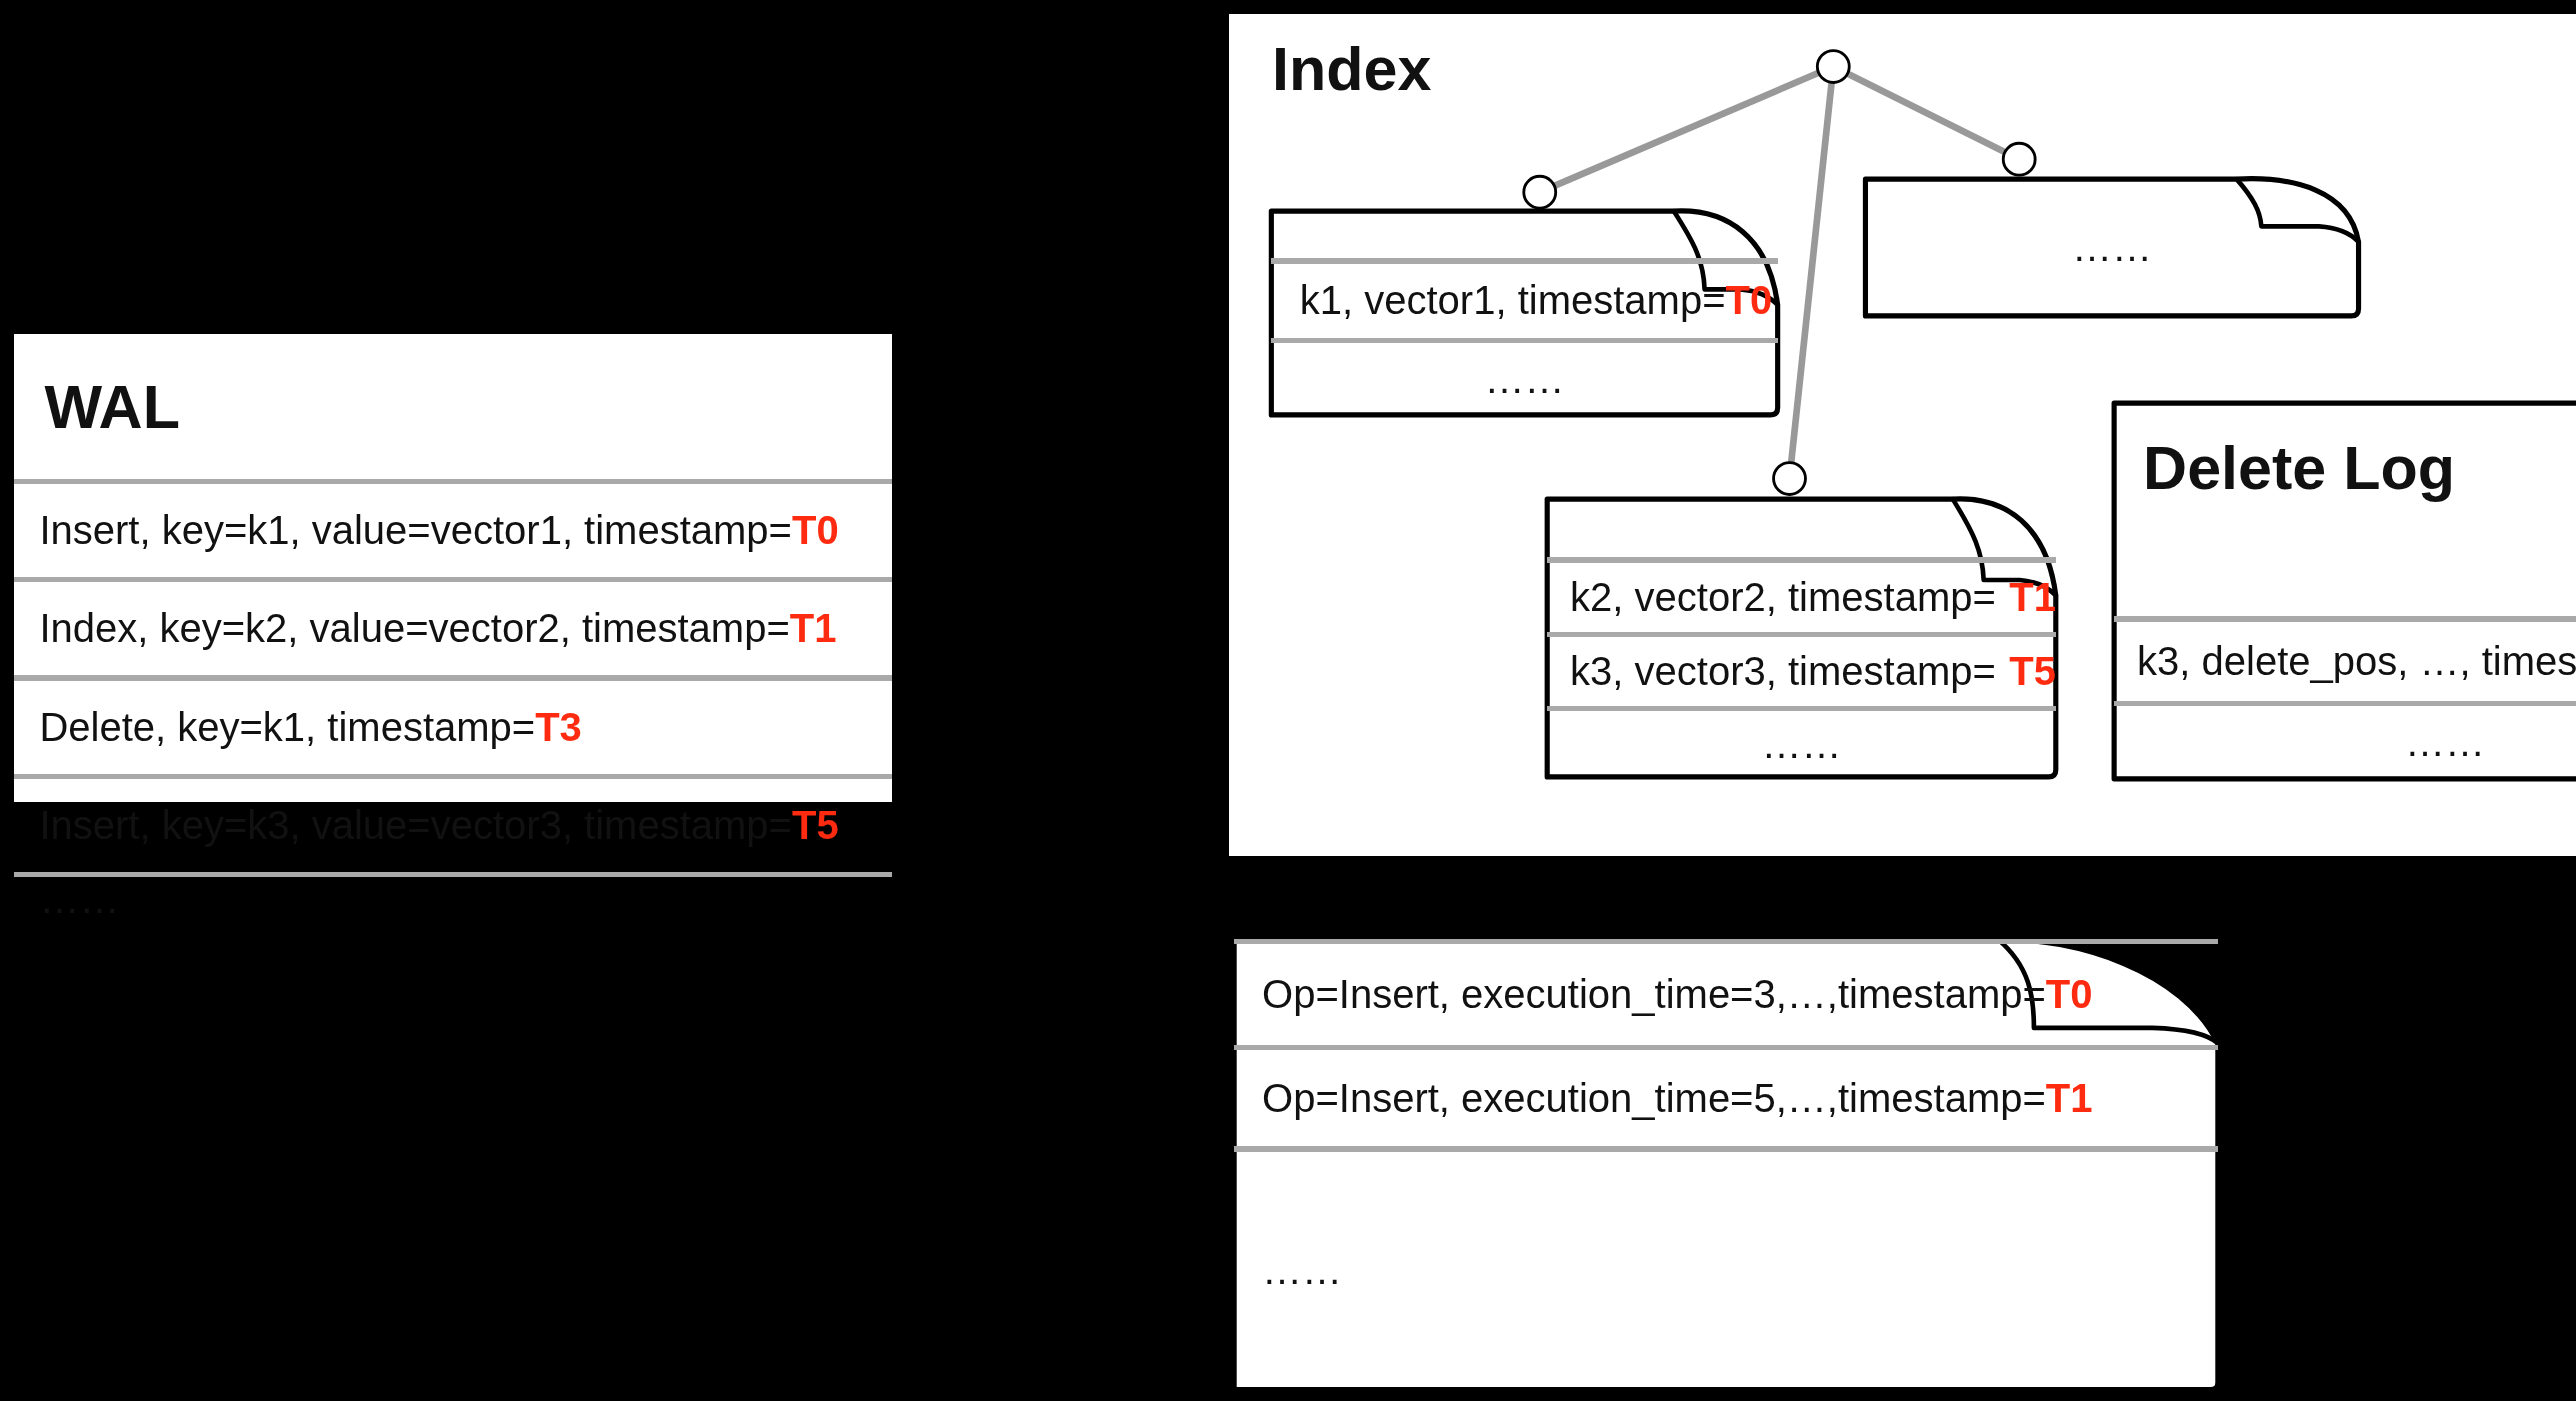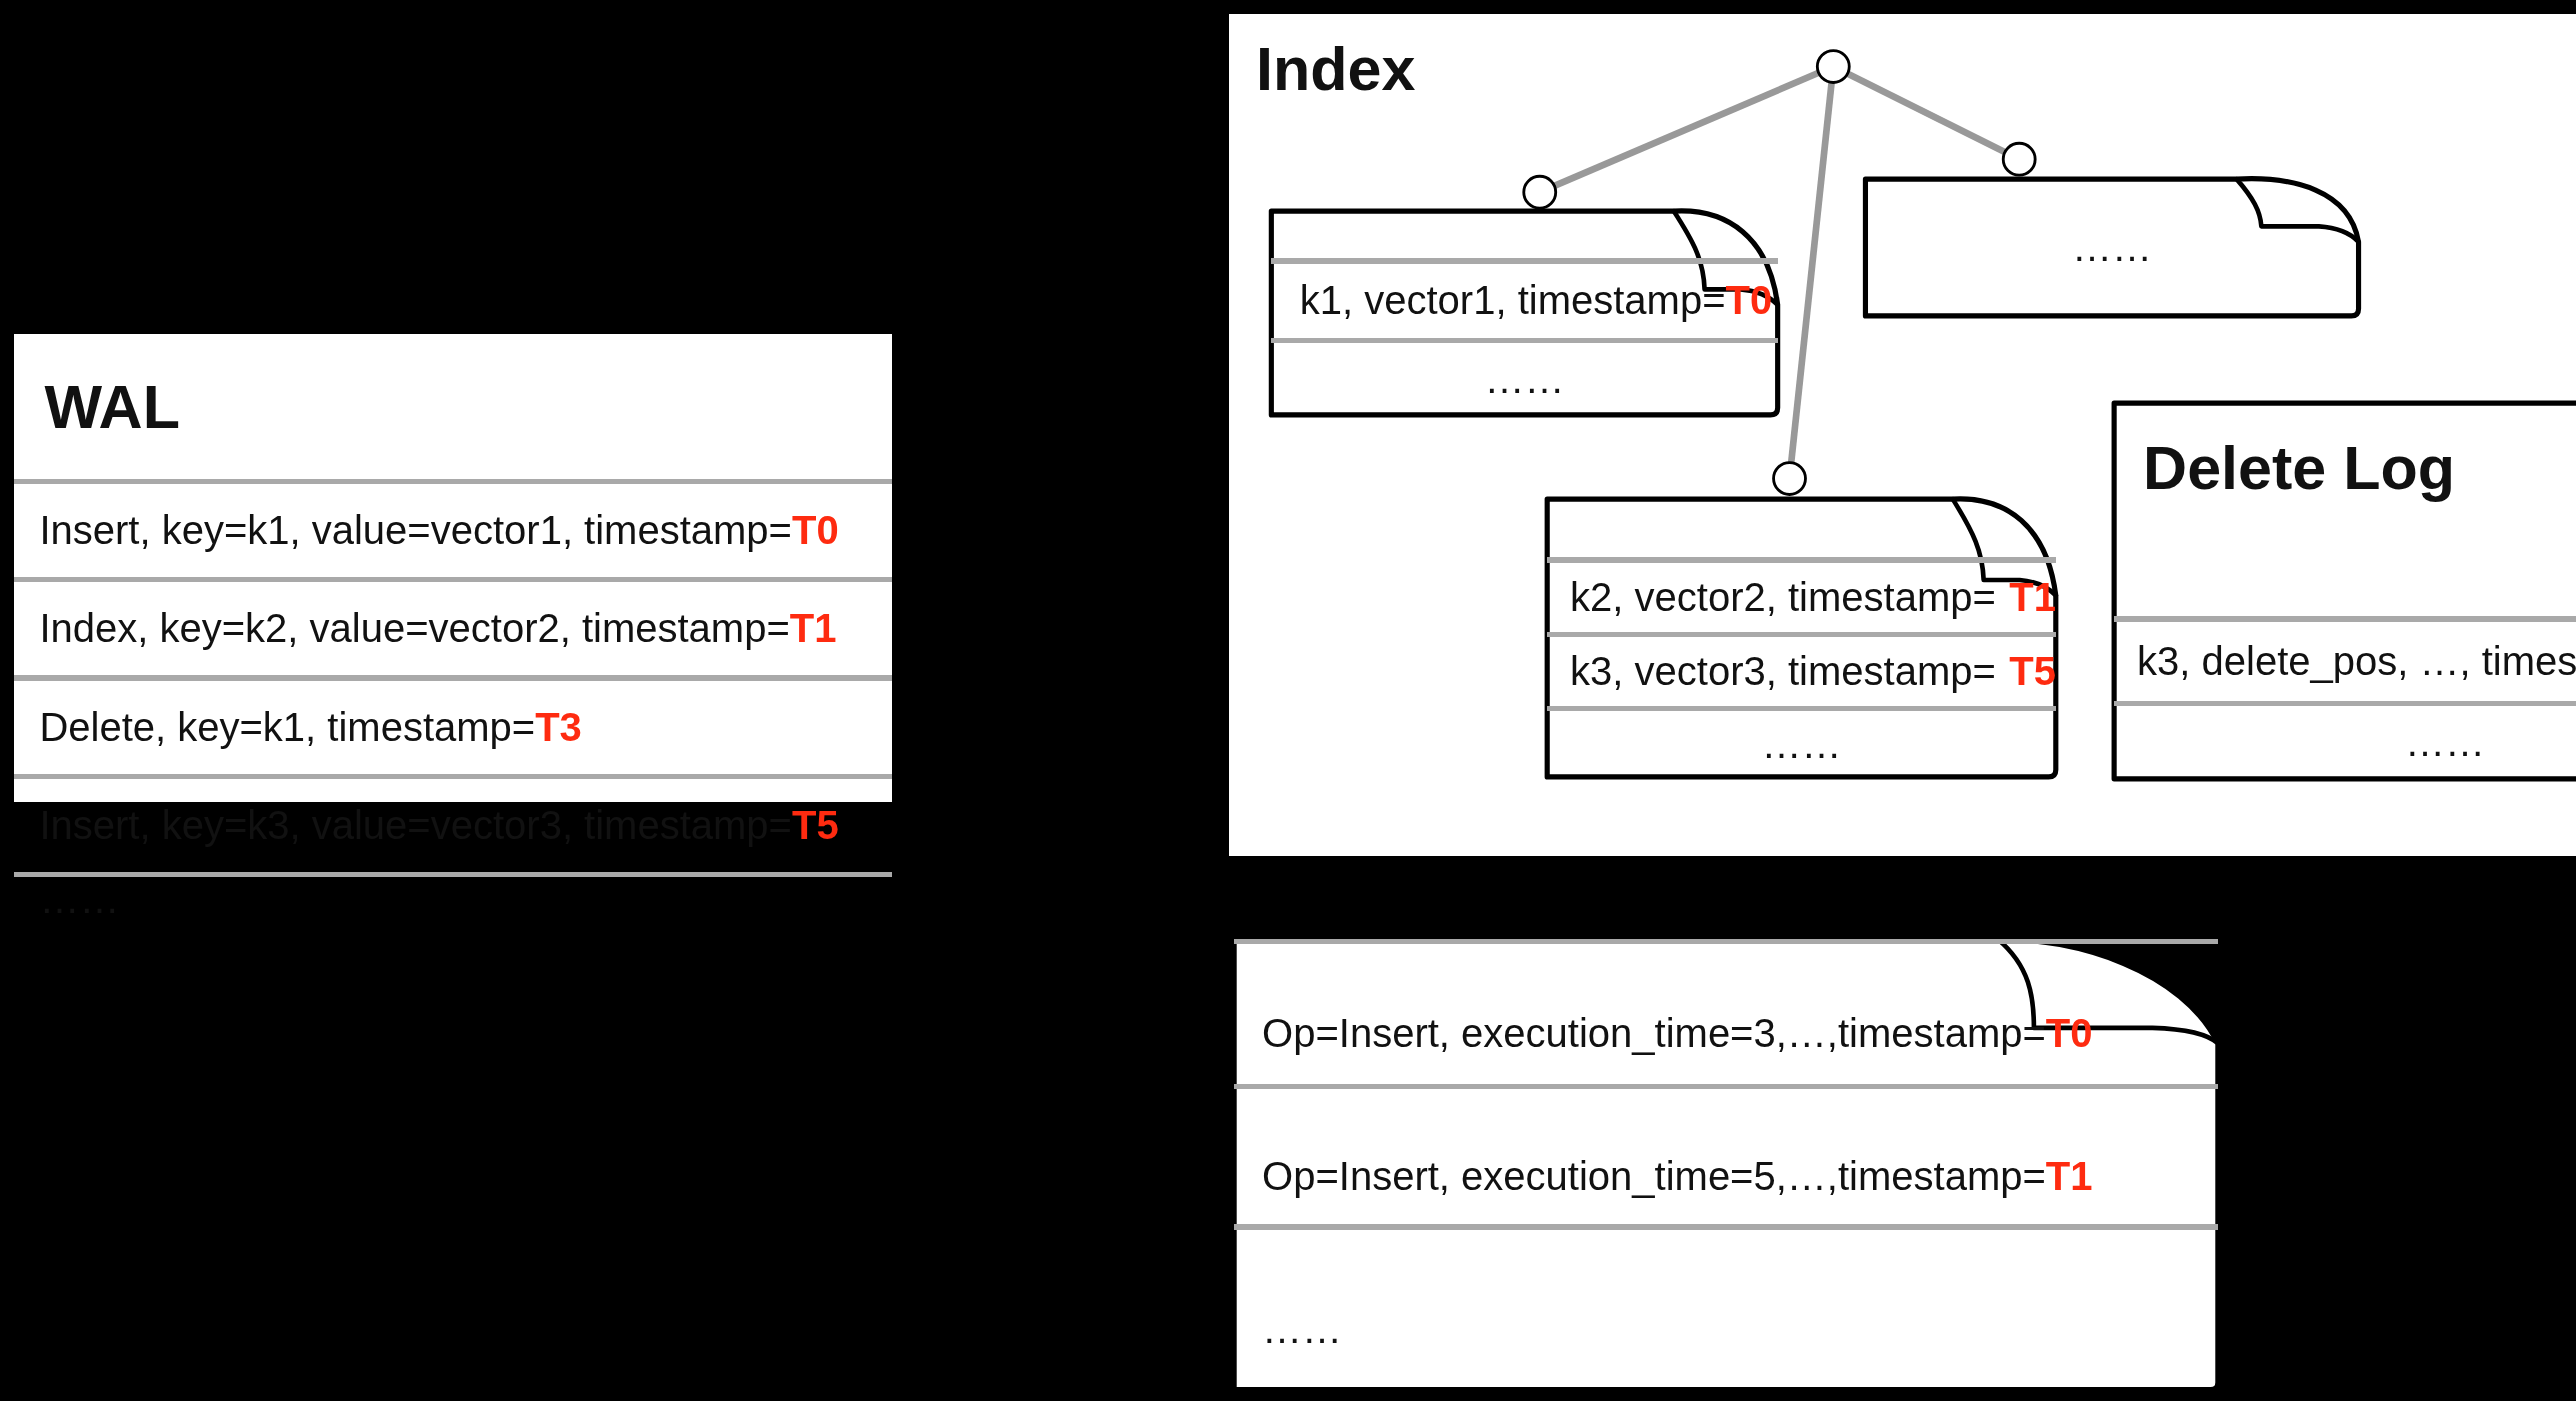--- a/index.html
+++ b/index.html
@@ -14,21 +14,21 @@
   .wal{left:14.4px;top:334px;width:878px;height:468px;display:flex;flex-direction:column;}
   .wal .head{flex:0 0 145px;display:flex;align-items:center;padding-left:30px;}
   .row{display:flex;align-items:center;padding-left:25px;font-size:40px;white-space:nowrap;}
   .row .ts{color:var(--timestamp-red);font-weight:bold;}
   .divider{flex:0 0 5.2px;background:var(--divider);width:100%;}
   .wal .r{flex:0 0 93px;border-radius:30px;}
   .wal .rlast{flex:1 1 auto;}
 
   
   .index{left:1229px;top:14.4px;width:1584px;height:842px;}
-  .index-title{position:absolute;left:27px;top:19.6px;}
+  .index-title{position:absolute;left:43px;top:19.6px;}
   .layer{position:absolute;left:0;top:0;width:100%;height:100%;pointer-events:none;}
   .tree-edge{stroke:var(--tree-line);stroke-width:13;fill:none;}
   .tree-node-c{fill:#fff;stroke:#000;stroke-width:5.5;}
 
   
   .doc{position:absolute;}
   .doc-shape{position:absolute;left:0;top:0;width:100%;height:100%;}
   .doc-shape .body{fill:#fff;stroke:#000;stroke-width:10;stroke-linejoin:round;}
   .doc-shape .flap{fill:#fff;stroke:#000;stroke-width:9;stroke-linejoin:round;stroke-linecap:round;}
   .doc-inner{position:absolute;left:4.1px;right:4.1px;top:4.1px;bottom:4.1px;display:flex;flex-direction:column;}
@@ -45,21 +45,21 @@
 
   .k2file{left:314px;top:481px;width:517px;height:286px;}
   .k2file .h{flex:0 0 58px;} .k2file .r{flex:0 0 69px;justify-content:space-between;} .k2file .rlast{flex:1 1 auto;}
 
   .delfile{left:881px;top:385px;width:670px;height:384px;}
   .delfile .h{flex:0 0 183px;padding-top:30px;} .delfile .r{flex:0 0 79px;} .delfile .rlast{flex:1 1 auto;}
 
   .binlog{left:1230px;top:935px;width:992px;height:459px;}
   .binlog .h{flex:0 0 130px;padding-top:21.6px;padding-left:28px;}
   .binlog .r{flex:0 0 101px;} .binlog .r2{flex:0 0 96px;} .binlog .rlast{flex:1 1 auto;}
-  .binlog .row{padding-left:28px;margin-top:39px;}
+  .binlog .row{padding-left:28px;}
 </style>
 </head>
 <body>
 
 <div class="canvas">
 
   <section class="panel wal">
     <div class="head">
       <span class="panel-title">WAL</span>
     </div>

